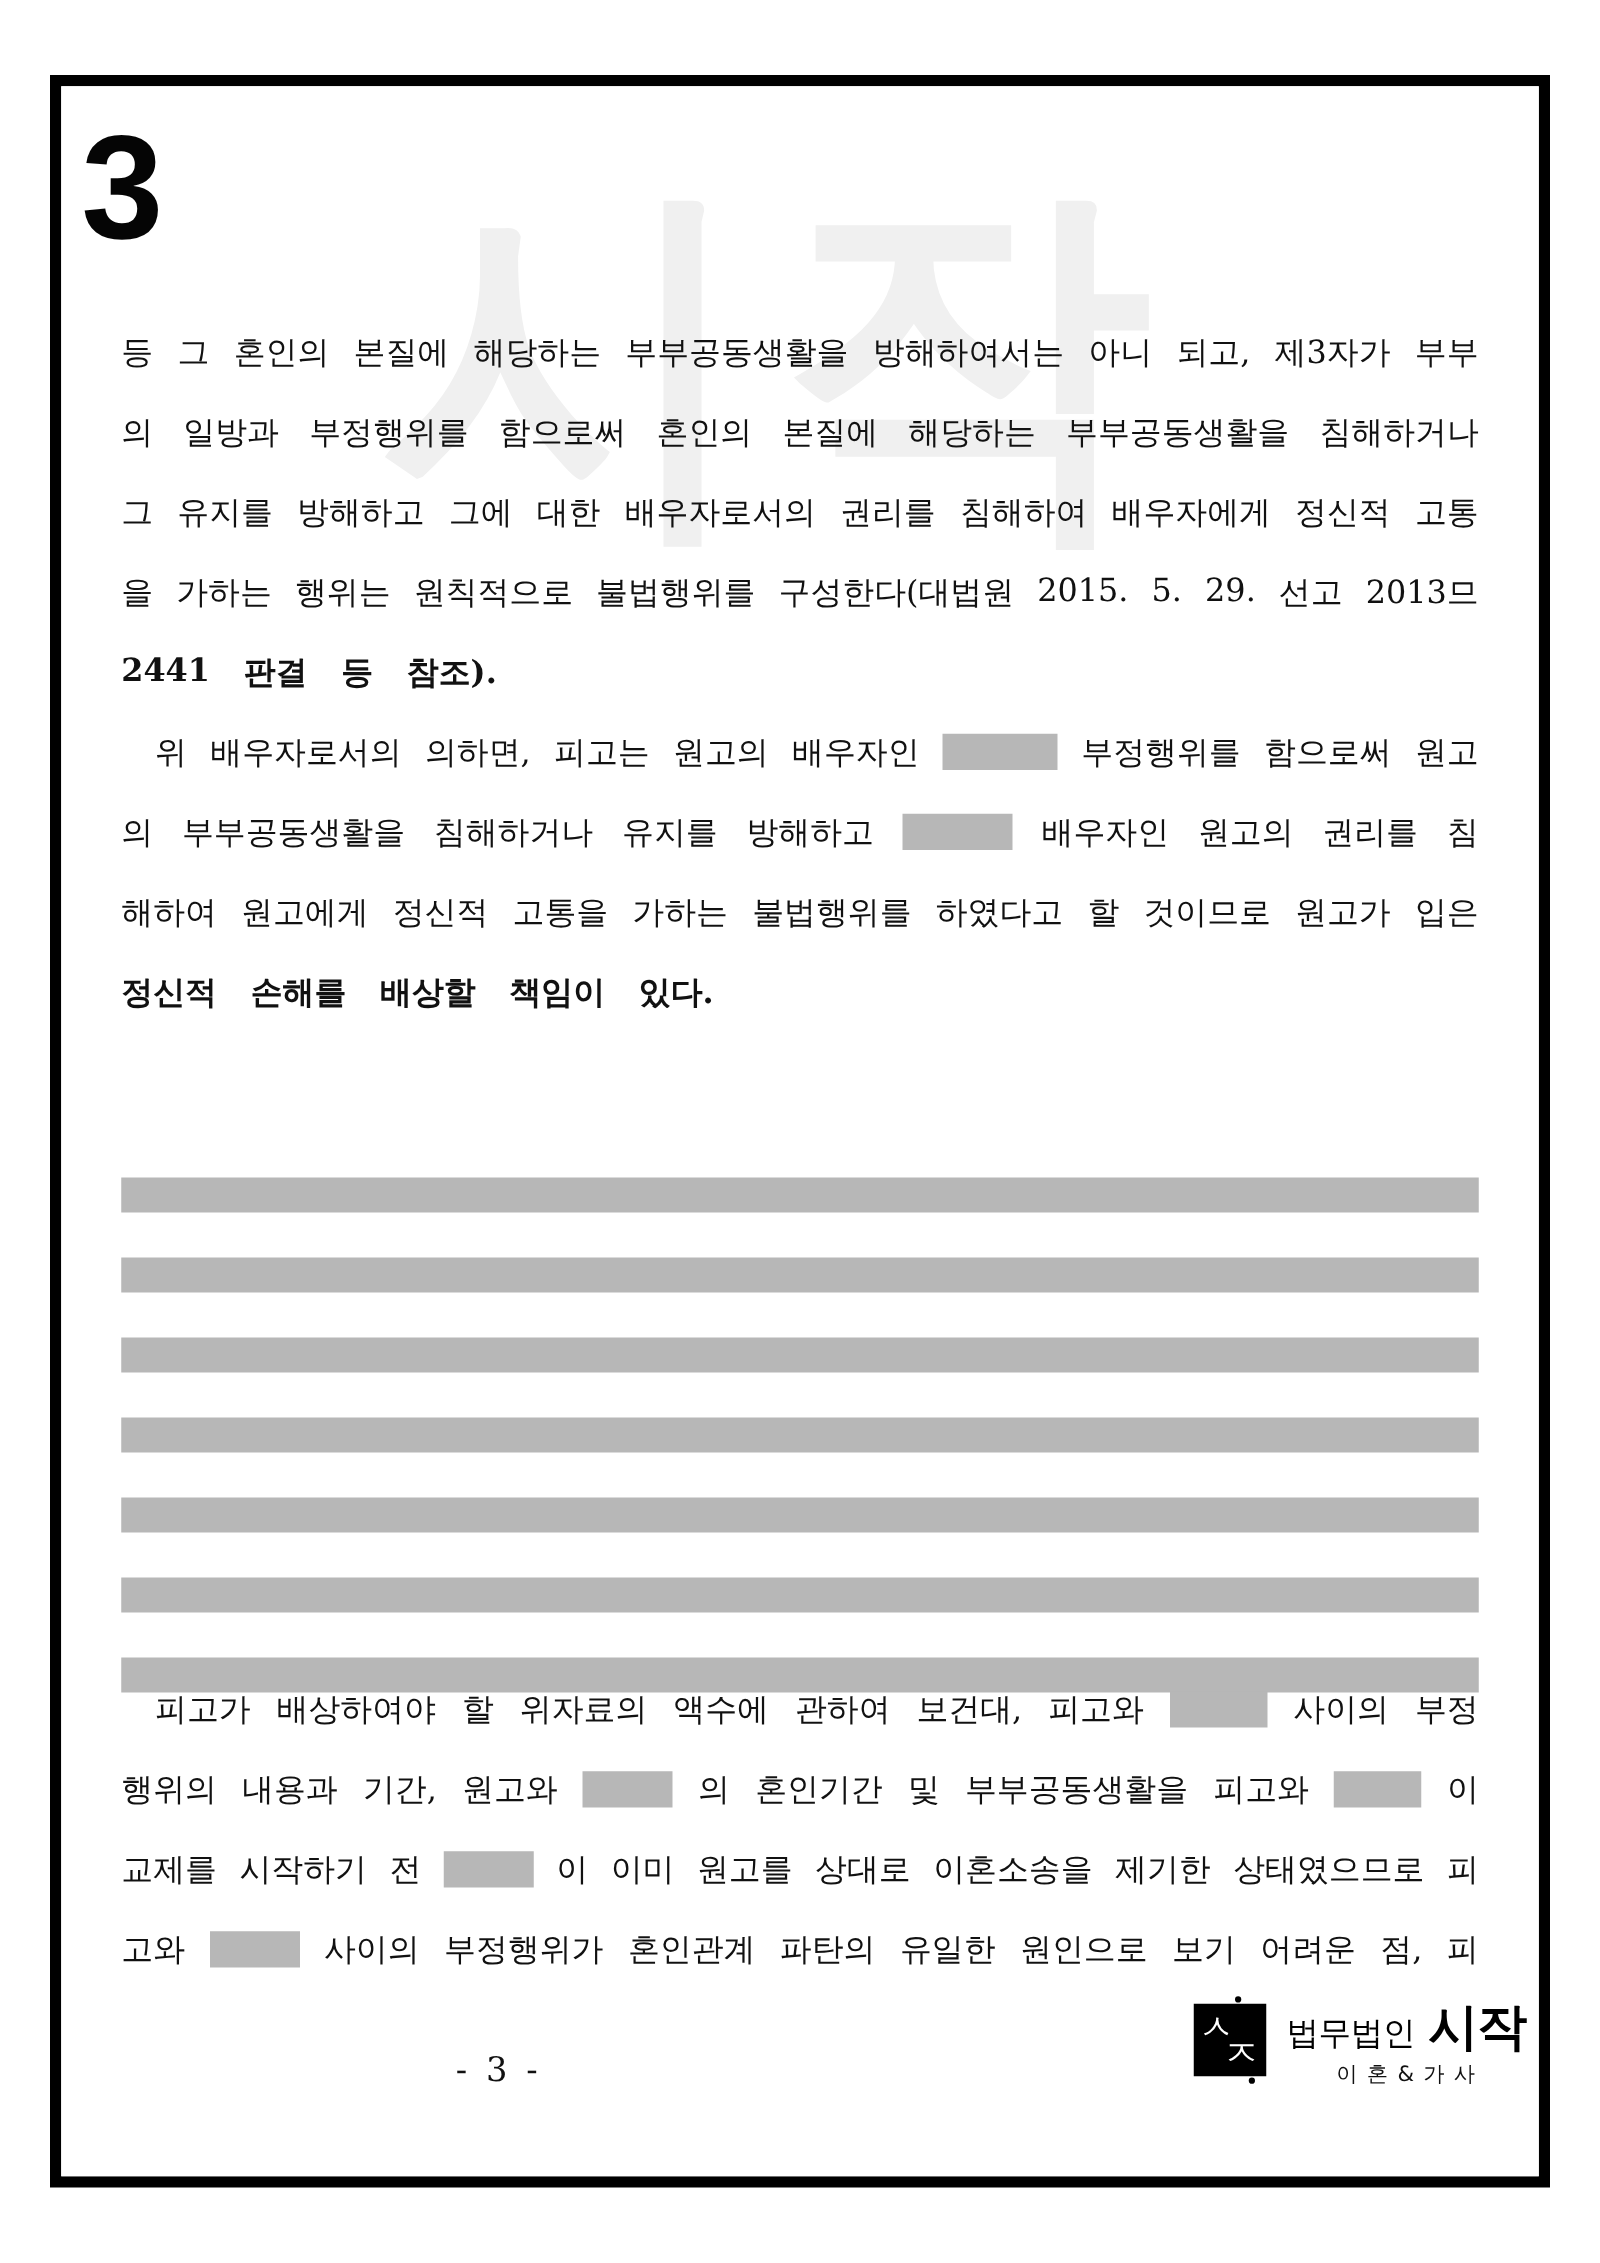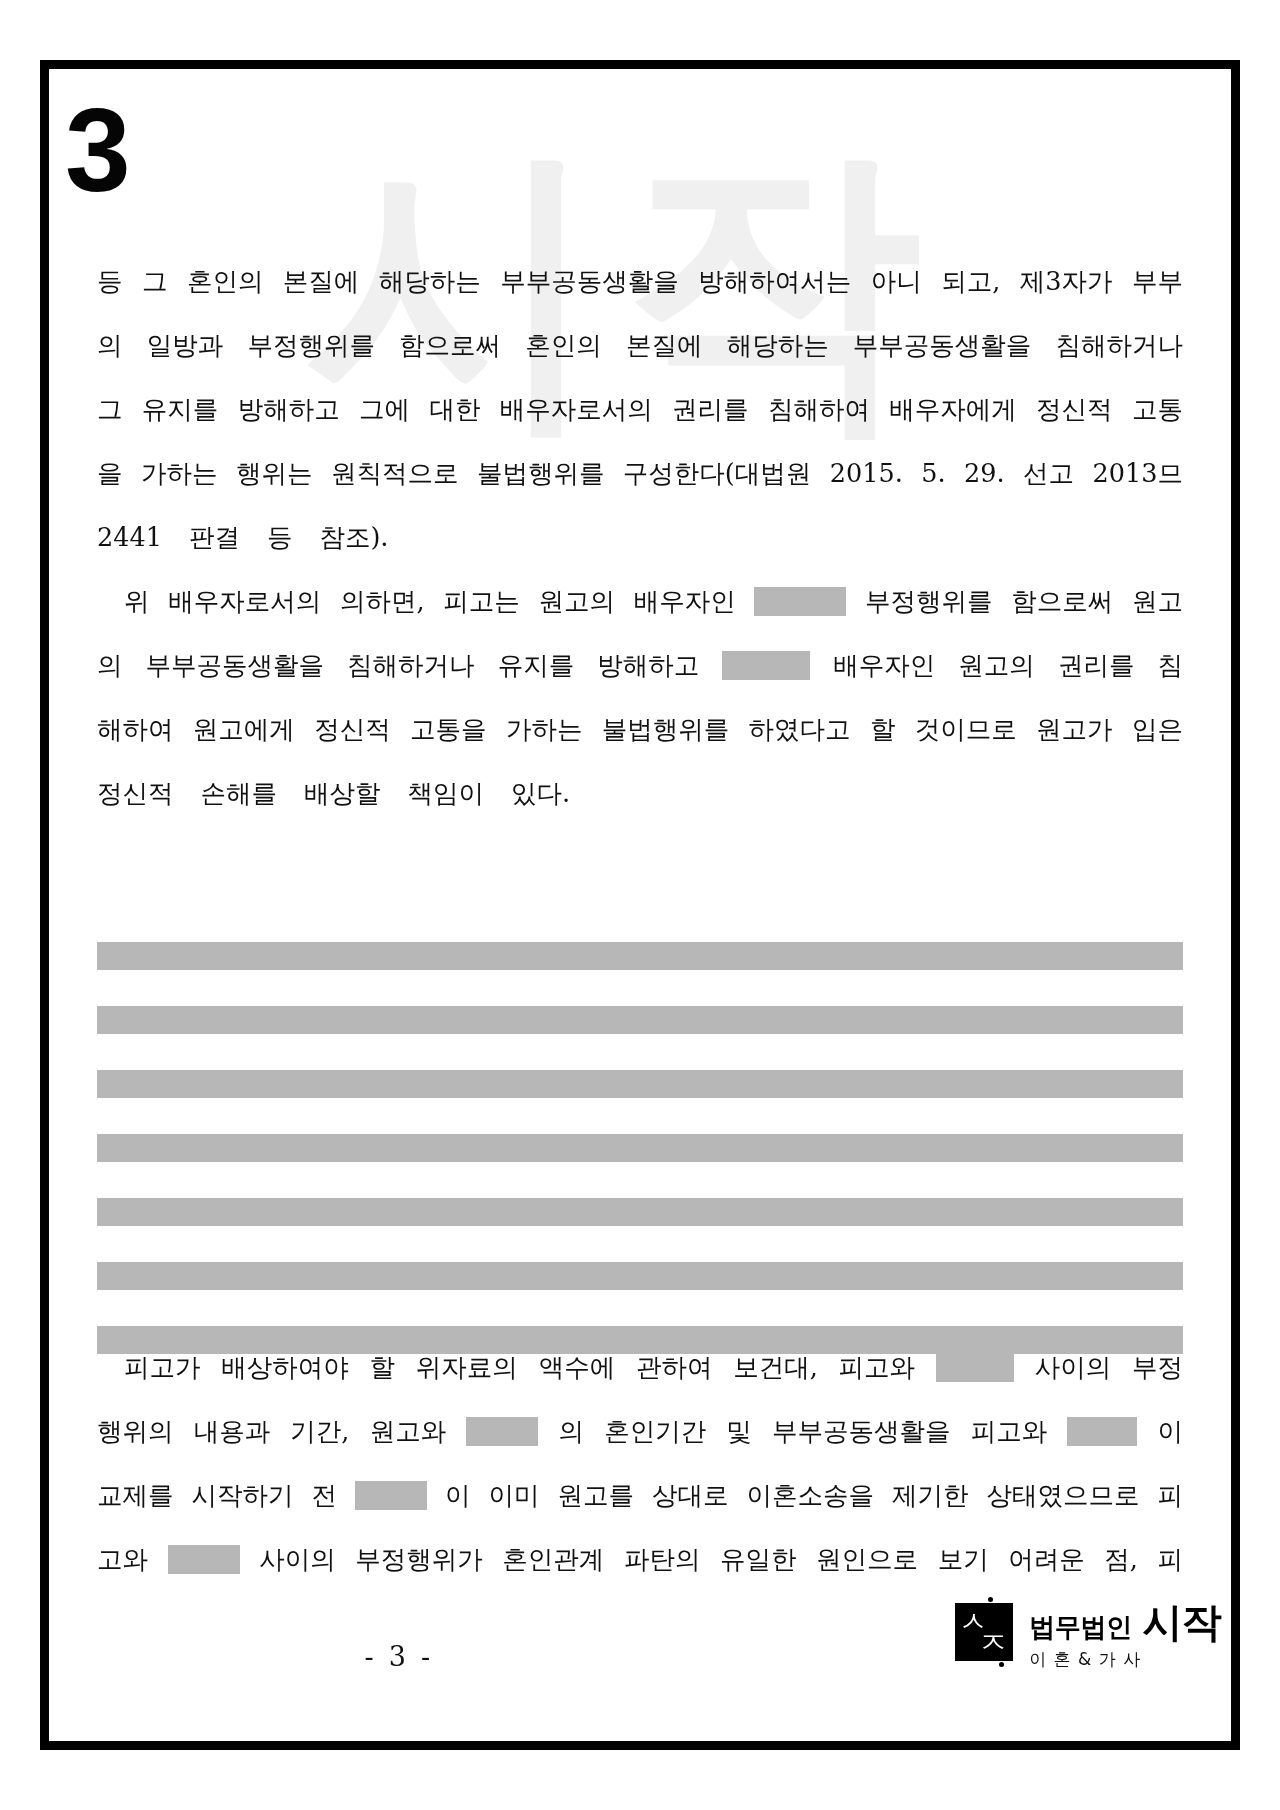--- a/index.html
+++ b/index.html
@@ -76,21 +76,21 @@
   .jline {
     display:flex;
     justify-content:space-between;
     align-items:center;
     width:1086px;
     height:64px;
     font-size:25.5px;
     color:#111111;
     font-family:"DejaVu Serif", serif;
   }
-  .jline.last { justify-content:flex-start; }
+  .jline.last { justify-content:flex-start;font-weight:bold; }
   .jline.last > .w + .w { margin-left:27px; }
   .jline.indented { padding-left:27px; width:1086px; }
 
   
   .chip {
     display:inline-block;
     background:#b7b7b7;
     height:29px;
     vertical-align:-4px;
     border-radius:0;
@@ -180,27 +180,27 @@
   .logo-dot.d1 { left:33px; top:-6px; }
   .logo-dot.d2 { left:44px; top:59px; }
   .logo-text { margin-left:16px; padding-top:4px; }
   .logo-line1 {
     font-family:"DejaVu Sans", sans-serif;
     font-size:33px;
     color:#000000;
     white-space:nowrap;
     line-height:1.15;
   }
-  .logo-line1 .small { font-size:26px; font-weight:700; letter-spacing:-0.01em;margin-top:16px; }
+  .logo-line1 .small { font-size:26px; font-weight:400; letter-spacing:-0.01em;margin-top:16px; }
   .logo-line1 .big   { font-size:40px; font-weight:700; letter-spacing:-0.02em; }
   .logo-line2 {
     font-family:"DejaVu Sans", sans-serif;
     font-size:17px;
     color:#111111;
-    text-align:left;
+    text-align:center;
     letter-spacing:0.06em;
     margin-top:3px;
     white-space:nowrap;
   }
 </style>
 </head>
 <body>
 
 <div class="page-frame">
   <div class="border-outer"></div>

